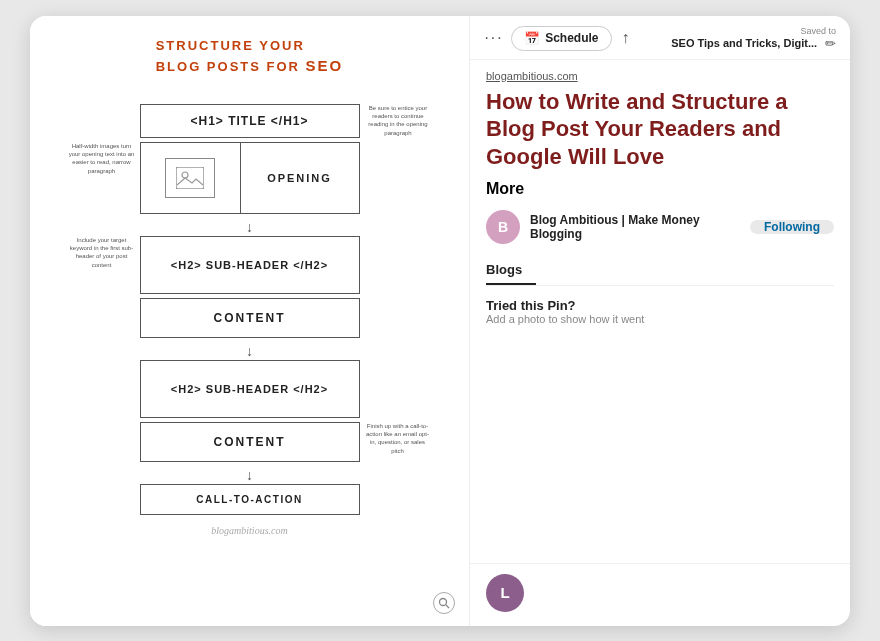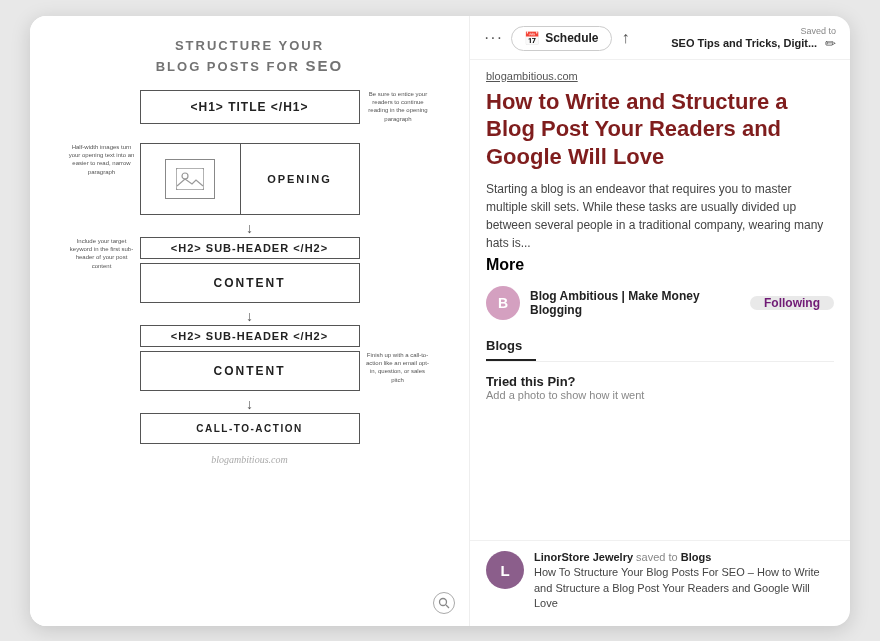--- a/index.html
+++ b/index.html
@@ -37,27 +37,26 @@
     }
     .cursive-title {
       font-family: Georgia, serif;
       font-style: italic;
       font-size: 28px;
       color: #222;
       margin-bottom: 2px;
       letter-spacing: 1px;
     }
     .main-title {
-      text-align: center;
       font-size: 13px;
       font-weight: 700;
       letter-spacing: 2px;
-      color: #737373;
+      color: #c2410c;
       line-height: 1.5;
-      margin-bottom: 12px;
+      margin-bottom: 19px;
     }
     .main-title .seo {
       font-size: 15px;
       letter-spacing: 2px;
     }
     .diagram {
       width: 100%;
       display: flex;
       flex-direction: column;
       align-items: center;
@@ -109,21 +108,21 @@
       display: flex;
       align-items: center;
       justify-content: center;
       font-size: 11px;
       font-weight: 700;
       letter-spacing: 2px;
       color: #222;
     }
     .sub-header-box {
       width: 220px;
-      padding: 4px 10px;
+      padding: 22px 10px;
       font-size: 11px;
     }
     .content-box {
       width: 220px;
       padding: 12px;
       font-size: 12px;
       letter-spacing: 2px;
     }
     .cta-box {
       width: 220px;
@@ -293,21 +292,21 @@
       color: #888;
     }
     .follow-btn {
       border: none;
       border-radius: 20px;
       background: #e9e9e9;
       padding: 0 14px;
       font-size: 12px;
       font-weight: 700;
       cursor: pointer;
-      color: #701a75;
+      color: #0369a1;
     }
     .tabs-row {
       display: flex;
       gap: 0;
       border-bottom: 1px solid #eee;
       margin-bottom: 12px;
     }
     .tab {
       font-size: 13px;
       font-weight: 600;
@@ -393,26 +392,26 @@
 <div class="card-container">
 
   <div class="left-panel">
     <div class="main-title">
       <span>STRUCTURE YOUR</span><br>
       <span>BLOG POSTS FOR</span> <span class="seo">SEO</span>
     </div>
 
     <div class="diagram">
 
-      <div class="diagram-row gap-sm" style="justify-content: center; margin-bottom: 4px;">
+      <div class="diagram-row gap-sm" style="justify-content: center; margin-bottom: 4px; margin-top: 7px;">
         <div class="box h1-box">&lt;H1&gt; TITLE &lt;/H1&gt;</div>
         <div class="side-note side-note-right" style="top:0; right:12px; width:70px;">Be sure to entice your readers to continue reading in the opening paragraph</div>
       </div>
 
-      <div style="position:relative; width:220px; margin-bottom:4px;margin-top:15px;">
+      <div style="position:relative; width:220px; margin-bottom:4px;">
         <div class="opening-container">
           <div class="opening-left">
             <div class="img-placeholder">
               <svg width="28" height="22" viewBox="0 0 28 22" fill="none">
                 <rect width="28" height="22" rx="2" fill="none" stroke="#999" stroke-width="1.5"></rect>
                 <circle cx="9" cy="8" r="3" fill="none" stroke="#999" stroke-width="1.2"></circle>
                 <path d="M1 18 L9 11 L16 16 L20 12 L27 18" stroke="#999" stroke-width="1.2" fill="none"></path>
               </svg>
             </div>
           </div>
@@ -474,21 +473,20 @@
         <div style="display:flex;align-items:center;gap:4px;">
           <span class="saved-board">SEO Tips and Tricks, Digit...</span>
           <span class="edit-icon">✏</span>
         </div>
       </div>
     </div>
 
     <div class="right-content">
       <div class="source-url">blogambitious.com</div>
       <div class="pin-title">How to Write and Structure a Blog Post Your Readers and Google Will Love</div>
-      <div class="pin-desc">Starting a blog is an endeavor that requires you to master multiple skill sets. While these tasks are usually divided up between several people in a traditional company, wearing many hats is...</div>
       <span class="more-link">More</span>
 
       
       <div class="author-row">
         <div class="author-avatar">
           <span>B</span>
         </div>
         <div class="author-info">
           <div class="author-name">Blog Ambitious | Make Money Blogging</div>
         </div>
@@ -506,21 +504,15 @@
           <div class="tried-title">Tried this Pin?</div>
           <div class="tried-sub">Add a photo to show how it went</div>
         </div>
       </div>
     </div>
 
     <div class="bottom-pin">
       <div class="bottom-avatar">
         <span>L</span>
       </div>
-      <div class="bottom-info">
-        <div class="bottom-saved">
-          <span>LinorStore Jewelry</span> saved to <span>Blogs</span>
-        </div>
-        <div class="bottom-pin-title">How To Structure Your Blog Posts For SEO – How to Write and Structure a Blog Post Your Readers and Google Will Love</div>
-      </div>
     </div>
   </div>
 </div>
 
 </body></html>

